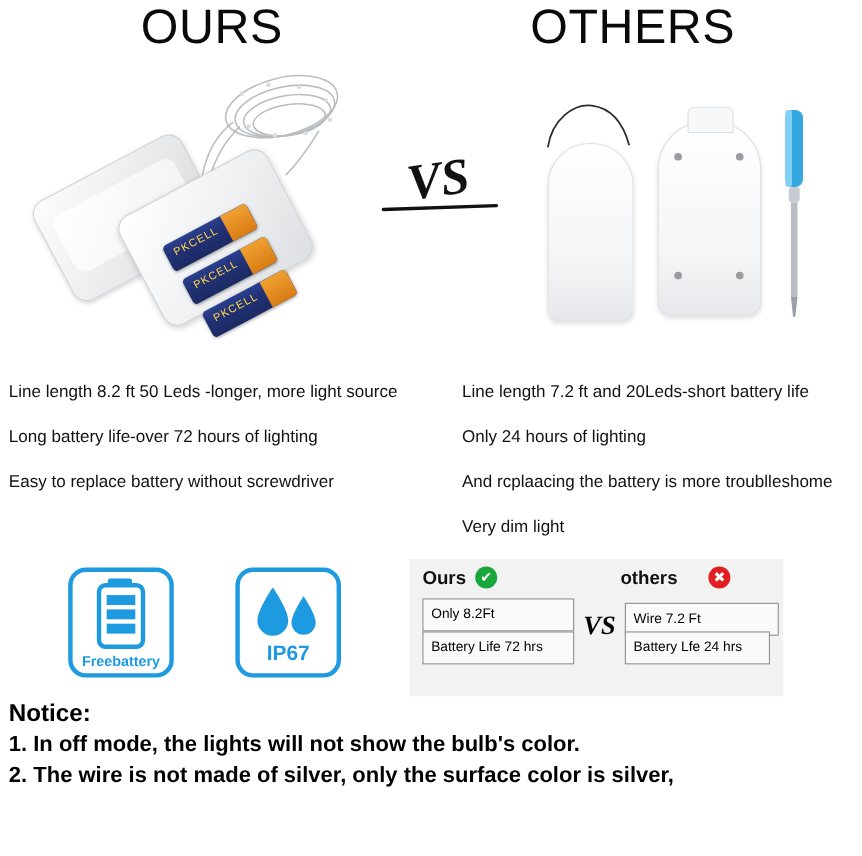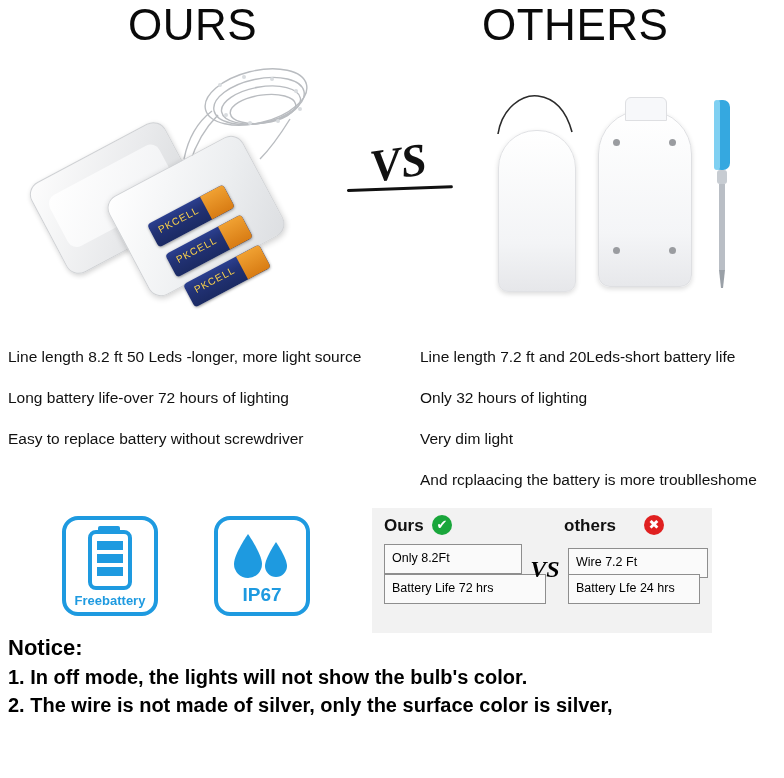--- a/index.html
+++ b/index.html
@@ -319,21 +319,21 @@
   .cp-cell {
     position: absolute;
     border: 1px solid #8e8e8e;
     background: #fafafa;
     font-size: 12.5px;
     padding: 6px 7px;
     box-sizing: border-box;
     white-space: nowrap;
   }
   .cp-cell.l1 { left: 12px; top: 36px; width: 138px; height: 30px; }
-  .cp-cell.l2 { left: 12px; top: 66px; width: 162px; height: 30px; }
+  .cp-cell.l2 { left: 12px; top: 66px; width: 138px; height: 30px; }
   .cp-cell.r1 { left: 196px; top: 40px; width: 140px; height: 30px; }
   .cp-cell.r2 { left: 196px; top: 66px; width: 132px; height: 30px; }
   .cp-vs {
     position: absolute;
     left: 152px;
     top: 48px;
     width: 42px;
     text-align: center;
     font-size: 24px;
     font-weight: 700;
@@ -439,23 +439,23 @@
 </div>
 
 <div class="bullets">
   <div class="col-left">
     <p>Line length 8.2 ft 50 Leds -longer, more light source</p>
     <p>Long battery life-over 72 hours of lighting</p>
     <p>Easy to replace battery without screwdriver</p>
   </div>
   <div class="col-right">
     <p>Line length 7.2 ft and 20Leds-short battery life</p>
-    <p>Only 32 hours of lighting</p>
+    <p>Only 24 hours of lighting</p>
+    <p>And rcplaacing the battery is more troublleshome</p>
     <p>Very dim light</p>
-    <p>And rcplaacing the battery is more troublleshome</p>
   </div>
 </div>
 
 <div class="features">
 
   <div class="feat-icon battery-icon">
     <svg width="88" height="74" viewBox="0 0 88 74" style="display:block;margin:2px auto 0;">
       <rect x="32" y="4" width="22" height="6" rx="2" fill="#1e9ae0"></rect>
       <rect x="24" y="10" width="40" height="56" rx="6" fill="none" stroke="#1e9ae0" stroke-width="4"></rect>
       <rect x="31" y="19" width="26" height="9" fill="#1e9ae0"></rect>

